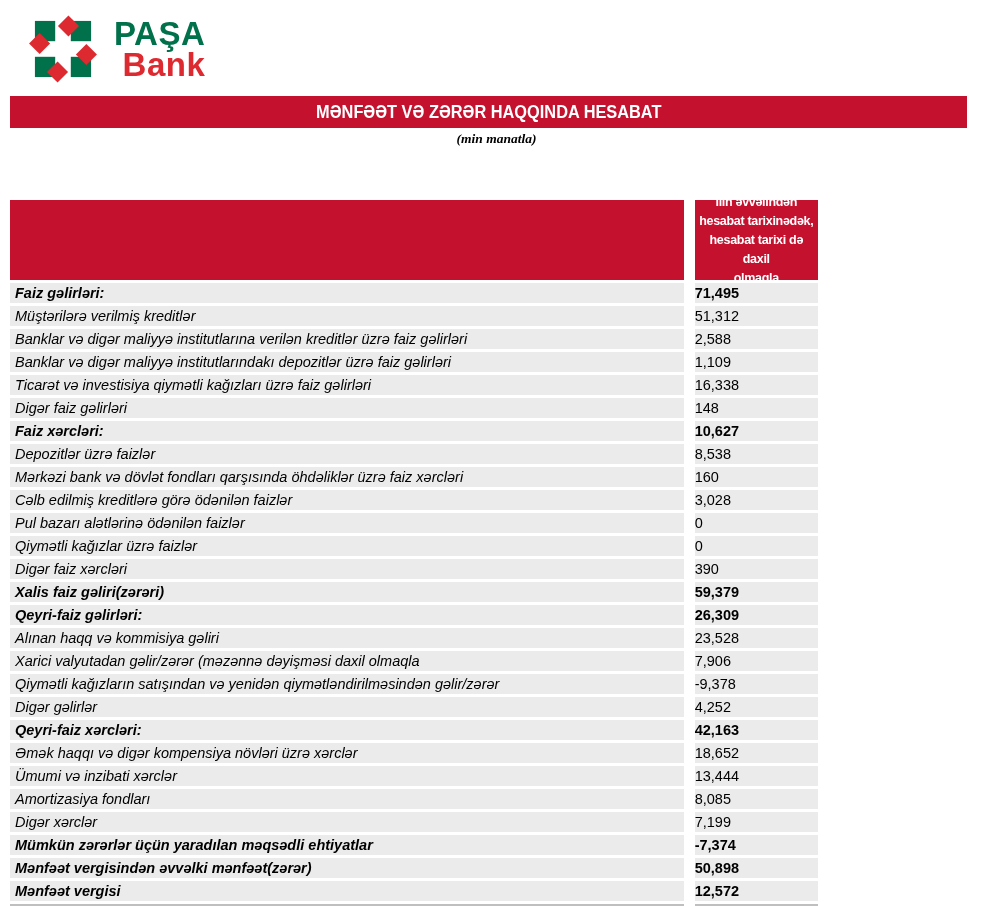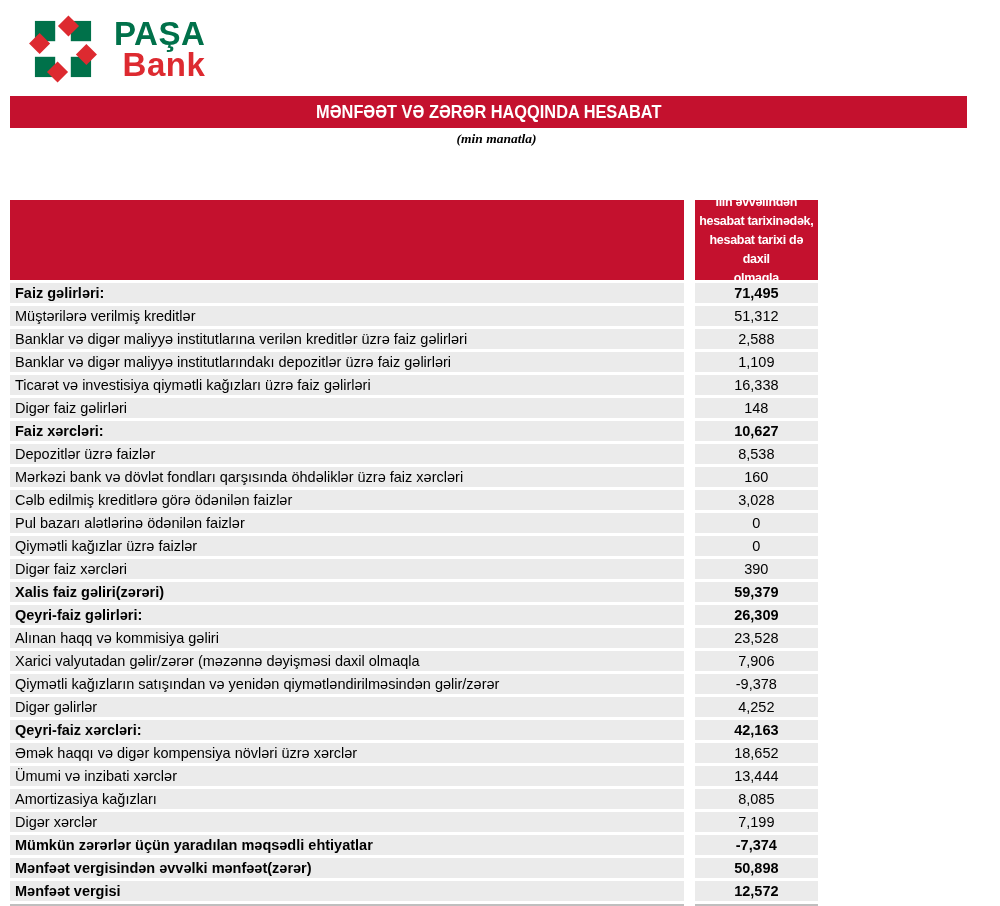--- a/index.html
+++ b/index.html
@@ -39,24 +39,24 @@
   .hdr-value{
     width:149px;background:var(--band-red);color:#fff;font-weight:700;
     font-size:12.5px;line-height:19px;letter-spacing:-0.3px;
     display:flex;align-items:center;justify-content:center;text-align:center;
     white-space:pre-line;
   }
   .row{display:flex;height:20px;margin-bottom:3px;}
   .cell-label{
     width:808px;margin-right:11px;background:var(--row-gray);
     padding-left:5px;font-size:14.5px;line-height:20px;
-    white-space:nowrap;overflow:hidden;
+    white-space:nowrap;overflow:hidden;font-style:italic;
   }
   .cell-value{
-    width:149px;background:var(--row-gray);text-align:center;
+    width:149px;background:var(--row-gray);text-align:left;
     font-size:14.5px;line-height:20px;
   }
   .row.bold .cell-label,.row.bold .cell-value{font-weight:700;}
   .row.total .cell-label,.row.total .cell-value{font-weight:700;background:var(--total-gray);}
   .row.total{border-bottom:3px solid #9e9e9e;}
 </style>
 </head>
 <body style="--band-red: #C4112E; --logo-green: #00714A; --logo-red: #DD2A30; --row-gray: #EBEBEB; --total-gray: #BFBFBF;">
 
 <div class="logo">
@@ -201,21 +201,21 @@
     <div class="cell-label">Əmək haqqı və digər kompensiya növləri üzrə xərclər</div>
     <div class="cell-value">18,652</div>
   </div>
 
   <div class="row">
     <div class="cell-label">Ümumi və inzibati xərclər</div>
     <div class="cell-value">13,444</div>
   </div>
 
   <div class="row">
-    <div class="cell-label">Amortizasiya kağızları</div>
+    <div class="cell-label">Amortizasiya fondları</div>
     <div class="cell-value">8,085</div>
   </div>
 
   <div class="row">
     <div class="cell-label">Digər xərclər</div>
     <div class="cell-value">7,199</div>
   </div>
 
   <div class="row bold">
     <div class="cell-label">Mümkün zərərlər üçün yaradılan məqsədli ehtiyatlar</div>

